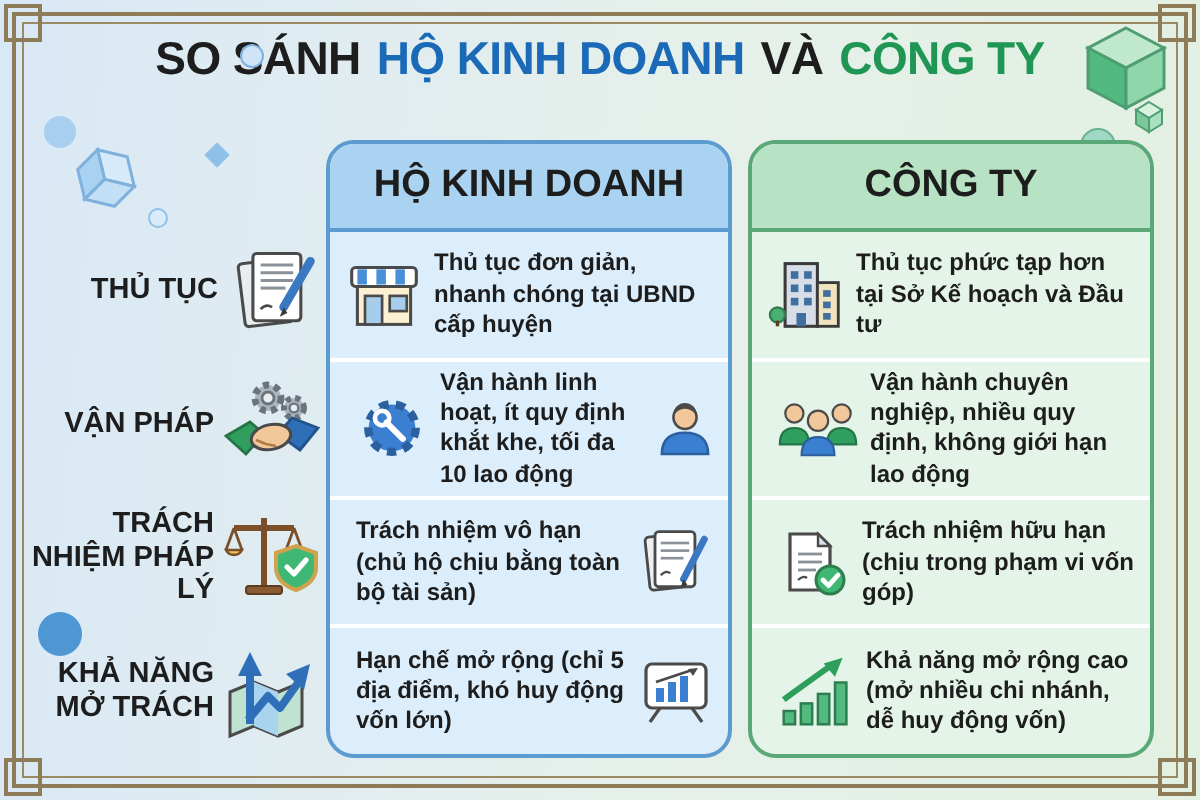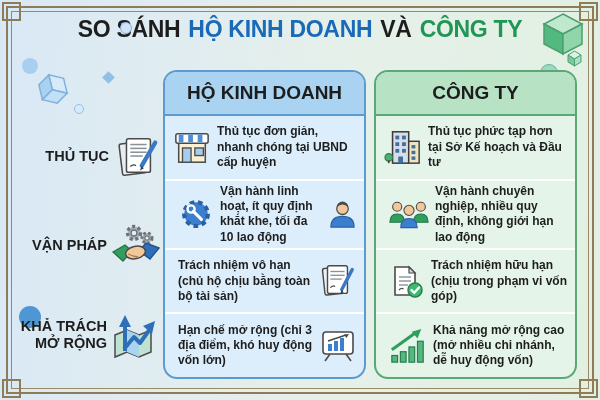--- a/index.html
+++ b/index.html
@@ -110,23 +110,37 @@
         <circle cx="22" cy="10" r="3" fill="#e9edf0" stroke="#6b747c" stroke-width="1.4"></circle>
         <circle cx="35" cy="15" r="5" fill="#aeb6bd" stroke="#6b747c" stroke-width="3" stroke-dasharray="2.6 2.2"></circle>
         <circle cx="35" cy="15" r="2.2" fill="#e9edf0" stroke="#6b747c" stroke-width="1.2"></circle>
         <polygon points="1,29 13,22 20,28 11,38" fill="#2f9e5f" stroke="#237546" stroke-width="1.4"></polygon>
         <polygon points="47,25 34,20 27,28 38,36" fill="#2f6fb8" stroke="#22538a" stroke-width="1.4"></polygon>
         <ellipse cx="23.5" cy="29.5" rx="10" ry="6.2" fill="#f2c79a" stroke="#4a4a4a" stroke-width="1.5" transform="rotate(-12 23.5 29.5)"></ellipse>
         <path d="M16 31 l5 2 M21 33 l5 1" stroke="#b07c45" stroke-width="1.3" fill="none"></path>
       </svg>
     </div>
 
-
-    <div class="label-row">
-      <span class="label-text">KHẢ TRÁCH MỞ RỘNG</span>
+    <div class="label-row">
+      <span class="label-text">TRÁCH NHIỆM PHÁP LÝ</span>
+      <svg class="icon" width="48" height="48" viewBox="0 0 48 48">
+        <line x1="20" y1="4" x2="20" y2="38" stroke="#7a4f2a" stroke-width="3"></line>
+        <rect x="11" y="38" width="18" height="4" rx="1.5" fill="#8a5a33" stroke="#5f3c1e" stroke-width="1"></rect>
+        <line x1="5" y1="9" x2="35" y2="9" stroke="#7a4f2a" stroke-width="3"></line>
+        <path d="M5 9 L1 20 M5 9 L9 20" stroke="#7a4f2a" stroke-width="1.4"></path>
+        <path d="M1 20 a4.5 4.5 0 0 0 8 0 Z" fill="#eac35f" stroke="#7a4f2a" stroke-width="1.3"></path>
+        <path d="M35 9 L31 20 M35 9 L39 20" stroke="#7a4f2a" stroke-width="1.4"></path>
+        <path d="M31 20 a4.5 4.5 0 0 0 8 0 Z" fill="#eac35f" stroke="#7a4f2a" stroke-width="1.3"></path>
+        <path d="M36 18 l10 3.5 v7 q0 8 -10 11.5 q-10 -3.5 -10 -11.5 v-7 Z" fill="#3fb873" stroke="#cfa24e" stroke-width="2"></path>
+        <polyline points="31.5,28.5 35,32 41,25" fill="none" stroke="#ffffff" stroke-width="2.6" stroke-linecap="round" stroke-linejoin="round"></polyline>
+      </svg>
+    </div>
+
+    <div class="label-row">
+      <span class="label-text">KHẢ NĂNG MỞ TRÁCH</span>
       <svg class="icon" width="48" height="48" viewBox="0 0 48 48">
         <polygon points="3,24 15,19 27,24 39,19 39,41 27,46 15,41 3,46" fill="#bfe3d0" stroke="#4a4a4a" stroke-width="1.5"></polygon>
         <polygon points="15,19 27,24 27,46 15,41" fill="#a9d4ef"></polygon>
         <line x1="13" y1="40" x2="13" y2="14" stroke="#2f6fb8" stroke-width="4"></line>
         <polygon points="13,4 7,16 19,16" fill="#2f6fb8"></polygon>
         <polyline points="12,38 22,26 28,32 38,18" fill="none" stroke="#2f6fb8" stroke-width="4" stroke-linejoin="round"></polyline>
         <polygon points="43,10 31,15 40,23" fill="#2f6fb8"></polygon>
       </svg>
     </div>
 
@@ -175,21 +189,21 @@
             <line x1="13" y1="14" x2="28" y2="14"></line>
             <line x1="13" y1="18" x2="25" y2="18"></line>
           </g>
         <path d="M13 27 q3 -3 5 -1" stroke="#4a4a4a" stroke-width="1.2" fill="none"></path>
         <line x1="36" y1="8" x2="25" y2="29" stroke="#3a78c2" stroke-width="3.6" stroke-linecap="round"></line>
         <polygon points="25,29 23.5,33.5 27,32" fill="#3a3a3a"></polygon>
       </svg>
     </div>
 
     <div class="cell">
-      <span class="cell-text">Hạn chế mở rộng (chỉ 3 địa điểm, khó huy động vốn lớn)</span>
+      <span class="cell-text">Hạn chế mở rộng (chỉ 5 địa điểm, khó huy động vốn lớn)</span>
       <svg class="icon" width="36" height="36" viewBox="0 0 36 36">
         <rect x="3" y="4" width="30" height="22" rx="3" fill="#ffffff" stroke="#4a4a4a" stroke-width="1.6"></rect>
         <g fill="#3a7fd0">
             <rect x="8" y="16" width="4" height="7"></rect>
             <rect x="14" y="13" width="4" height="10"></rect>
             <rect x="20" y="10" width="4" height="13"></rect>
           </g>
         <polyline points="8,13 26,7" fill="none" stroke="#4a4a4a" stroke-width="1.4"></polyline>
         <polygon points="29,6 24,6.5 26.5,10" fill="#4a4a4a"></polygon>
         <line x1="10" y1="26" x2="5" y2="33" stroke="#4a4a4a" stroke-width="1.6"></line>

